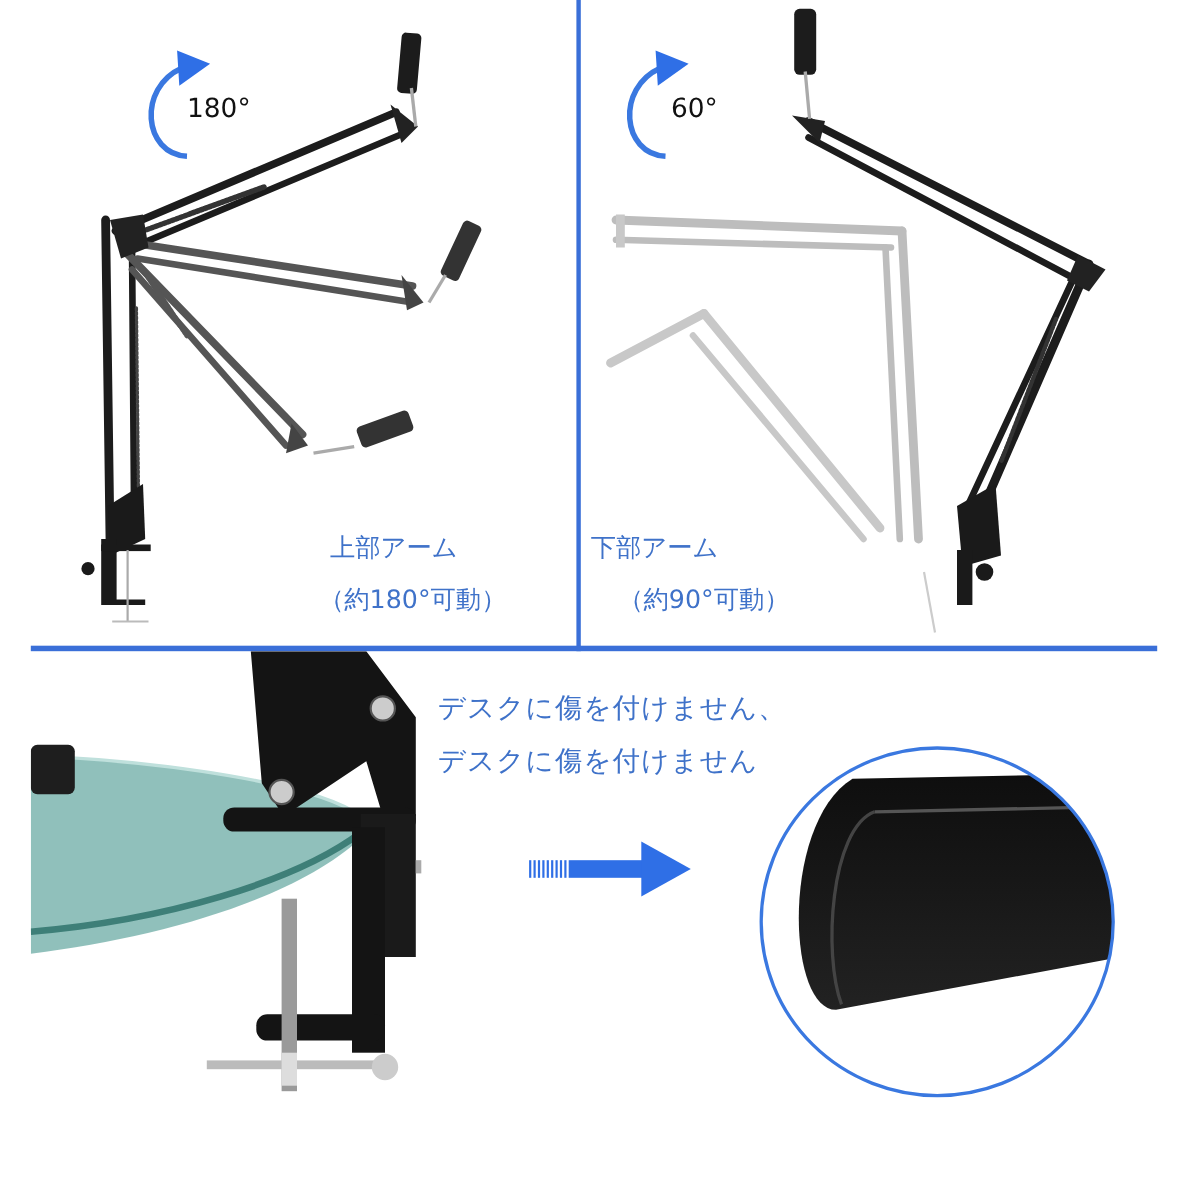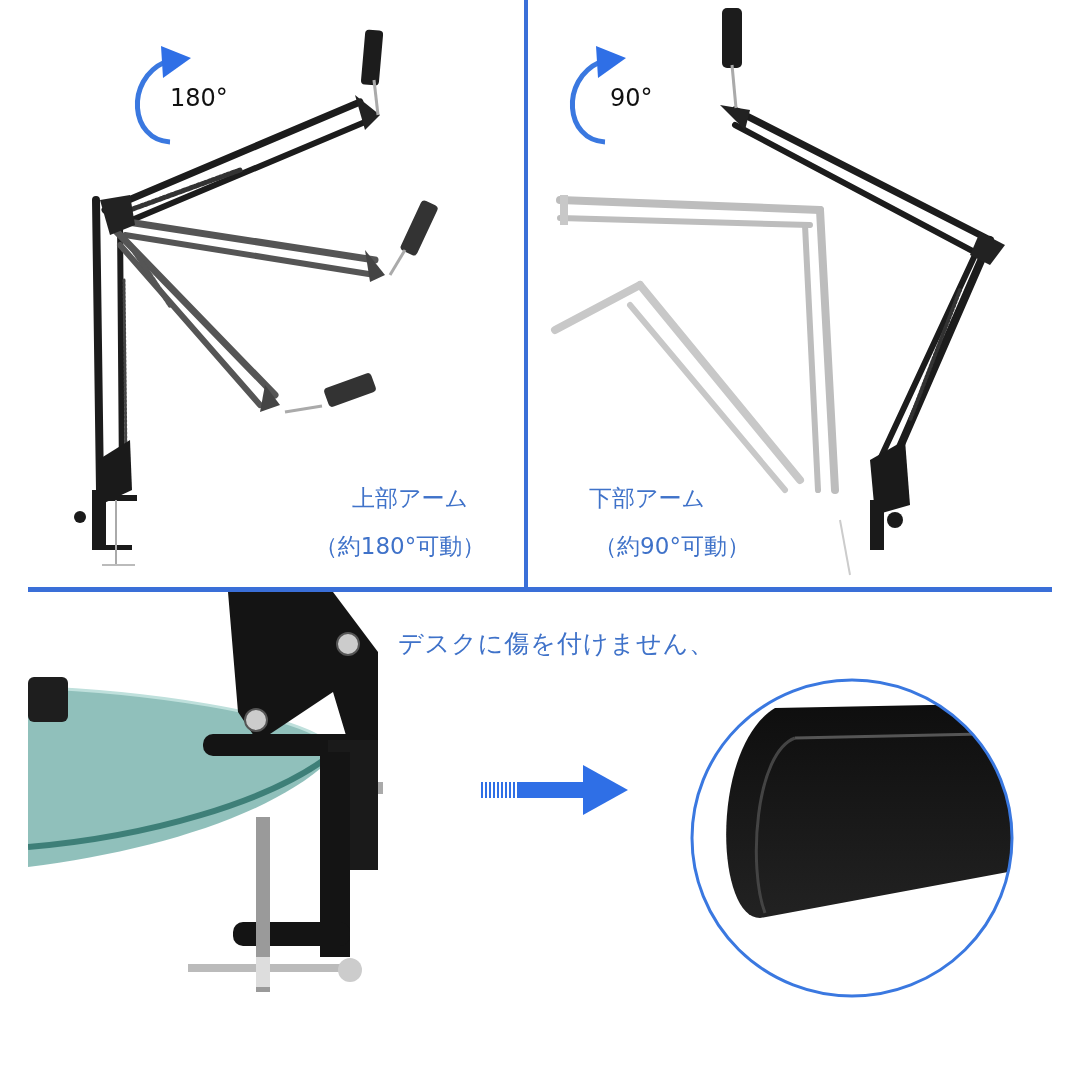--- a/index.html
+++ b/index.html
@@ -1,20 +1,20 @@
 <!DOCTYPE html>
 <html><head>
 <meta charset="utf-8">
 <style>
   html,body{margin:0;padding:0;background:#fff;}
   #root{position:relative;width:1080px;height:1080px;background:#fff;overflow:hidden;font-family:"DejaVu Sans","Liberation Sans",sans-serif;}
   .vline{position:absolute;left:524px;top:0;width:4px;height:592px;background:#3a6fd8;}
   .hline{position:absolute;left:28px;top:587px;width:1024px;height:5px;background:#3a6fd8;}
   .deg{position:absolute;font-size:24px;color:#111;font-family:"DejaVu Sans",sans-serif;}
-  .cap{position:absolute;color:#3f72c9;font-size:23px;line-height:48px;text-align:center;font-family:"DejaVu Sans",sans-serif;}
+  .cap{position:absolute;color:#3f72c9;font-size:23px;line-height:48px;font-family:"DejaVu Sans",sans-serif;}
   .note{position:absolute;left:398px;top:620px;color:#3f72c9;font-size:25px;line-height:48px;font-family:"DejaVu Sans",sans-serif;letter-spacing:1px;}
   svg{position:absolute;}
 </style>
 </head>
 <body>
 
 <div id="root">
 
   <div class="vline"></div>
   <div class="hline"></div>
@@ -70,21 +70,21 @@
 
     <div class="cap" style="left:300px;top:474px;width:220px">上部アーム</div>
     <div class="cap" style="left:290px;top:522px;width:220px">（約180°可動）</div>
   </div>
 
   <div>
     <svg style="left:560px;top:40px" width="70" height="120" viewBox="0 0 70 120">
       <path d="M45 102 C 5 100, 0 40, 40 22" fill="none" stroke="#3a78e0" stroke-width="5"></path>
       <polygon points="36,6 66,18 38,38" fill="#2f6fe6"></polygon>
     </svg>
-    <div class="deg" style="left:610px;top:84px">90°</div>
+    <div class="deg" style="left:610px;top:84px">60°</div>
 
     <svg style="left:550px;top:0px" width="500" height="590" viewBox="0 0 500 590">
 
       <g stroke="#bdbdbd" fill="none" stroke-linecap="round">
         <line x1="10" y1="200" x2="270" y2="210" stroke-width="8"></line>
         <line x1="10" y1="218" x2="260" y2="225" stroke-width="6"></line>
         <line x1="270" y1="210" x2="285" y2="490" stroke-width="8"></line>
         <line x1="255" y1="225" x2="268" y2="490" stroke-width="6"></line>
         <line x1="5" y1="330" x2="90" y2="285" stroke-width="8" stroke="#c8c8c8"></line>
         <line x1="90" y1="285" x2="250" y2="480" stroke-width="8" stroke="#c8c8c8"></line>
@@ -135,20 +135,21 @@
       <rect x="367" y="170" width="22" height="55" rx="6" fill="#111"></rect>
 
       <rect x="228" y="225" width="14" height="175" fill="#9a9a9a"></rect>
       <rect x="160" y="372" width="160" height="8" fill="#bbb"></rect>
       <circle cx="322" cy="378" r="12" fill="#ccc"></circle>
       <rect x="228" y="365" width="14" height="30" fill="#ddd"></rect>
     </svg>
 
     <div class="note">
       <div>デスクに傷を付けません、</div>
+      <div>デスクに傷を付けません</div>
     </div>
 
     <svg style="left:478px;top:760px" width="160" height="60" viewBox="0 0 160 60">
       <g fill="#2f6fe6">
         <rect x="3" y="22" width="2" height="16"></rect>
         <rect x="7" y="22" width="2" height="16"></rect>
         <rect x="11" y="22" width="2" height="16"></rect>
         <rect x="15" y="22" width="2" height="16"></rect>
         <rect x="19" y="22" width="2" height="16"></rect>
         <rect x="23" y="22" width="2" height="16"></rect>

